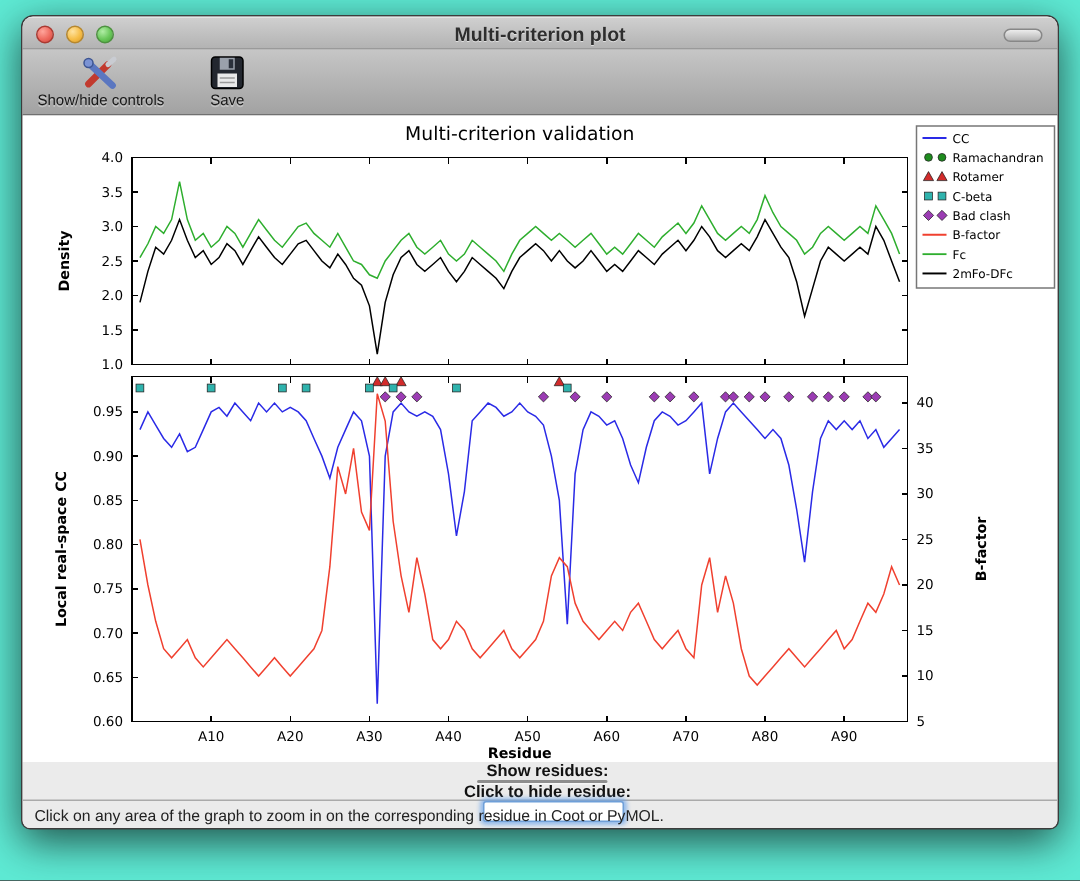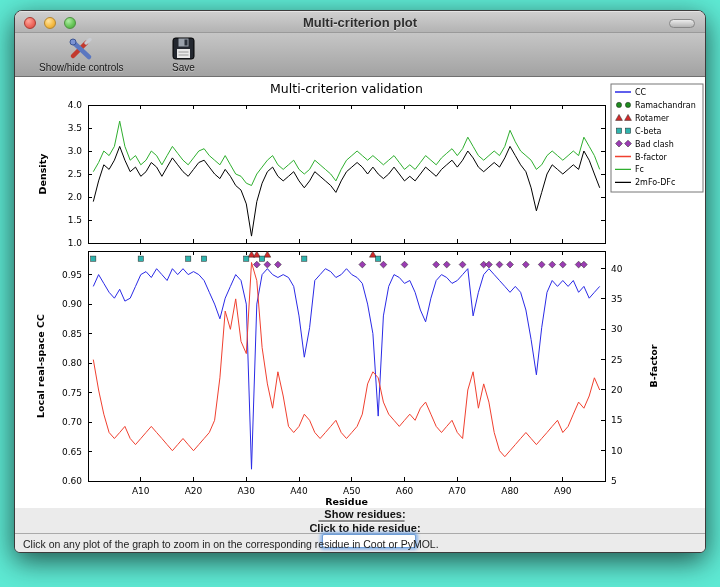--- a/index.html
+++ b/index.html
@@ -13,21 +13,21 @@
   .title{position:absolute;left:0;right:0;top:3px;text-align:center;font-size:13px;font-weight:bold;
     color:#2e2e2e;text-shadow:0 1px 0 rgba(255,255,255,.55);}
   .lights{position:absolute;left:9px;top:5px;display:flex;gap:8px;}
   .light{width:12px;height:12px;border-radius:50%;box-sizing:border-box;cursor:default;}
   .light.close{background:radial-gradient(circle at 35% 30%,#ffa59b,#ee6a5f 55%,#d0453c);border:1px solid #a93a32;}
   .light.min{background:radial-gradient(circle at 35% 30%,#ffe3a0,#f6bd46 55%,#d99b2b;);background:radial-gradient(circle at 35% 30%,#ffe3a0,#f6bd46 55%,#d99b2b);border:1px solid #b5872f;}
   .light.zoom{background:radial-gradient(circle at 35% 30%,#b0eda5,#69c75a 55%,#47a338);border:1px solid #4d9140;}
   .toolbar-toggle{position:absolute;right:10px;top:7px;width:26px;height:9px;border-radius:5px;
     background:linear-gradient(#ececec,#b4b4b4);border:1px solid #878787;box-sizing:border-box;}
   .toolbar{height:44px;background:linear-gradient(#c6c6c6,#a2a2a2);border-bottom:1px solid #707070;
-    display:flex;align-items:flex-start;padding:2px 0 0 20px;gap:38px;box-sizing:border-box;}
+    display:flex;align-items:flex-start;padding:2px 0 0 6px;gap:20px;box-sizing:border-box;}
   .tool-item{display:flex;flex-direction:column;align-items:center;gap:0px;padding:1px 4px;border-radius:4px;}
   .tool-icon{width:28px;height:26px;display:flex;align-items:center;justify-content:center;}
   .tool-label{font-size:10px;color:#161616;text-shadow:0 1px 0 rgba(255,255,255,.35);white-space:nowrap;}
   .content{height:431px;background:#ffffff;}
   .content svg{display:block;}
   .controlsbar{height:26px;background:#ebebeb;border-bottom:1px solid #aaaaaa;display:flex;
     align-items:center;padding-left:10px;box-sizing:border-box;flex-direction:column;}
   .ctl-label{font-size:11px;font-weight:bold;color:#111;white-space:pre;}
   .popup{display:flex;align-items:stretch;height:19px;margin:0 14px 0 7px;border:1px solid #8e8e8e;
     border-radius:4px;overflow:hidden;background:linear-gradient(#ffffff,#d9d9d9);box-shadow:0 1px 0 rgba(255,255,255,.6);}
@@ -268,17 +268,17 @@
         <div class="popup-arrows">
           <div class="arr-up"></div>
           <div class="arr-down"></div>
         </div>
       </div>
       <span class="ctl-label">Click to hide residue:</span>
       <input class="zoom-input" type="text" value="" style="">
     </div>
 
     <div class="statusbar">
-      <span class="status-text">Click on any plot of the graph to zoom in on the corresponding residue in Coot or PyMOL.</span>
+      <span class="status-text">Click on any area of the graph to zoom in on the corresponding residue in Coot or PyMOL.</span>
     </div>
 
   </div>
 </div>
 
 </body></html>

